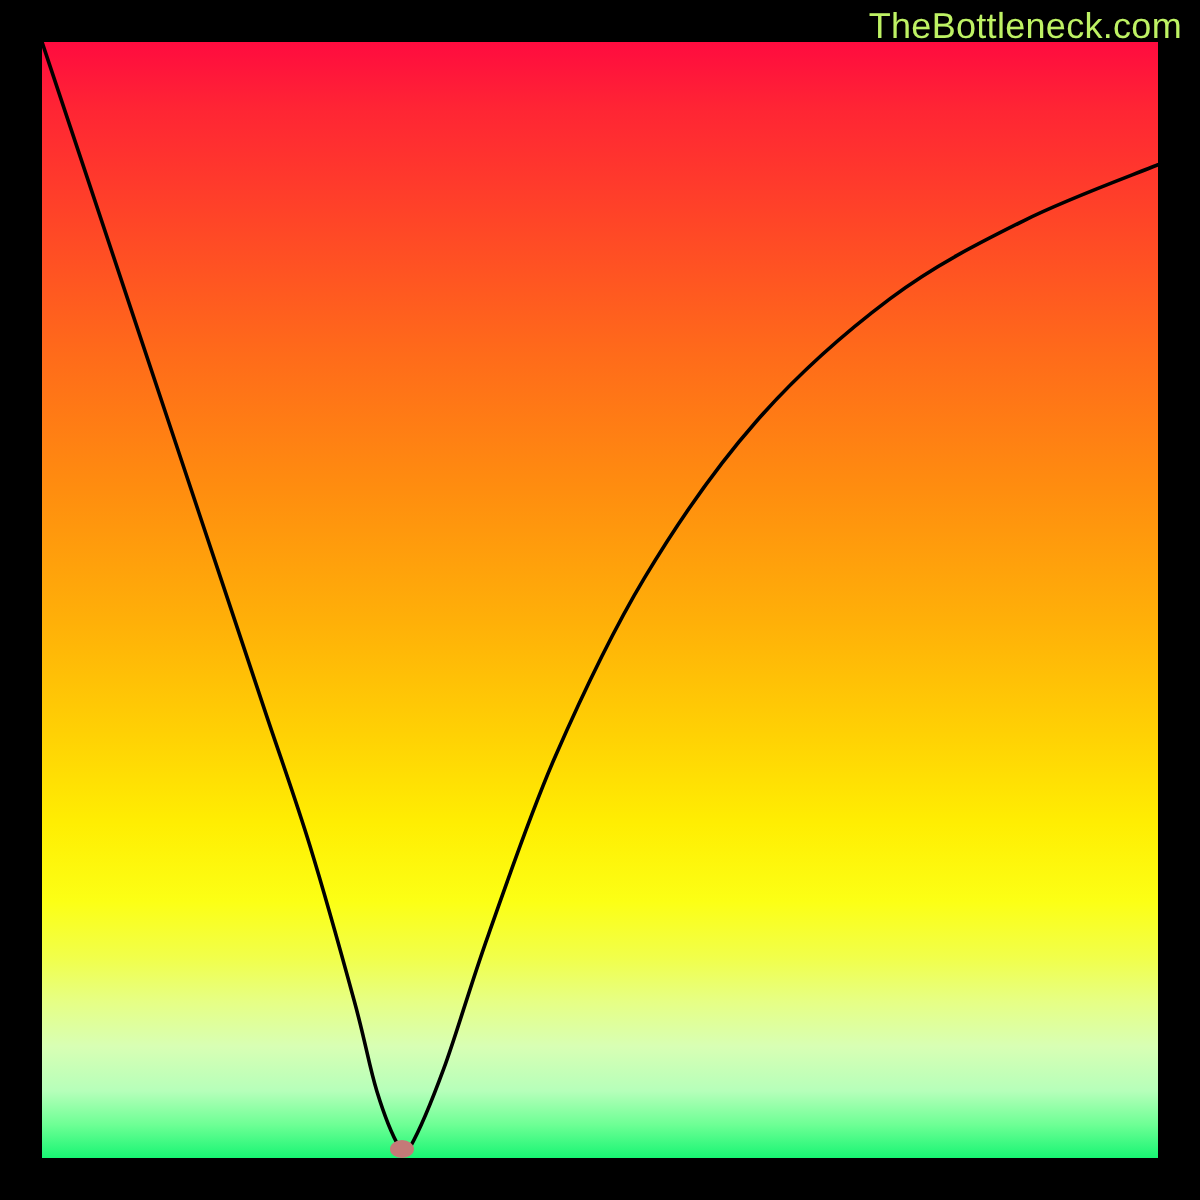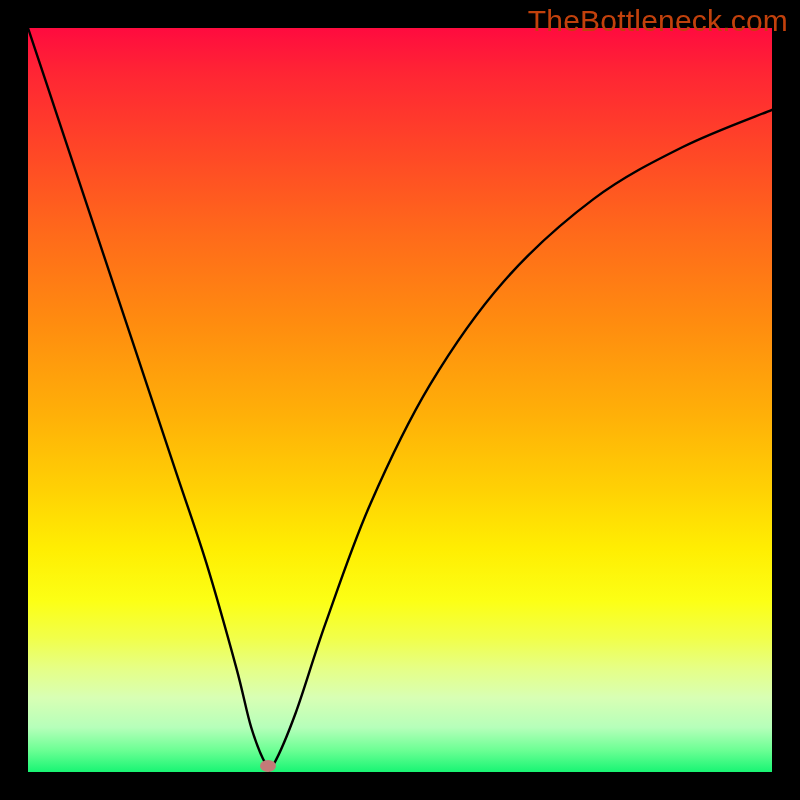--- a/index.html
+++ b/index.html
@@ -8,22 +8,22 @@
     width: 800px;
     height: 800px;
     background: #000;
     position: relative;
     font-family: Arial, Helvetica, sans-serif;
   }
   .watermark {
     position: absolute;
     top: 4px;
     right: 12px;
-    color: #c2410c;
-    font-size: 30px;
+    color: #bef264;
+    font-size: 24px;
     font-weight: 500;
     z-index: 10;
     letter-spacing: 0.2px;
   }
   .plot-area {
     position: absolute;
     left: 28px;
     top: 28px;
     width: 744px;
     height: 744px;

